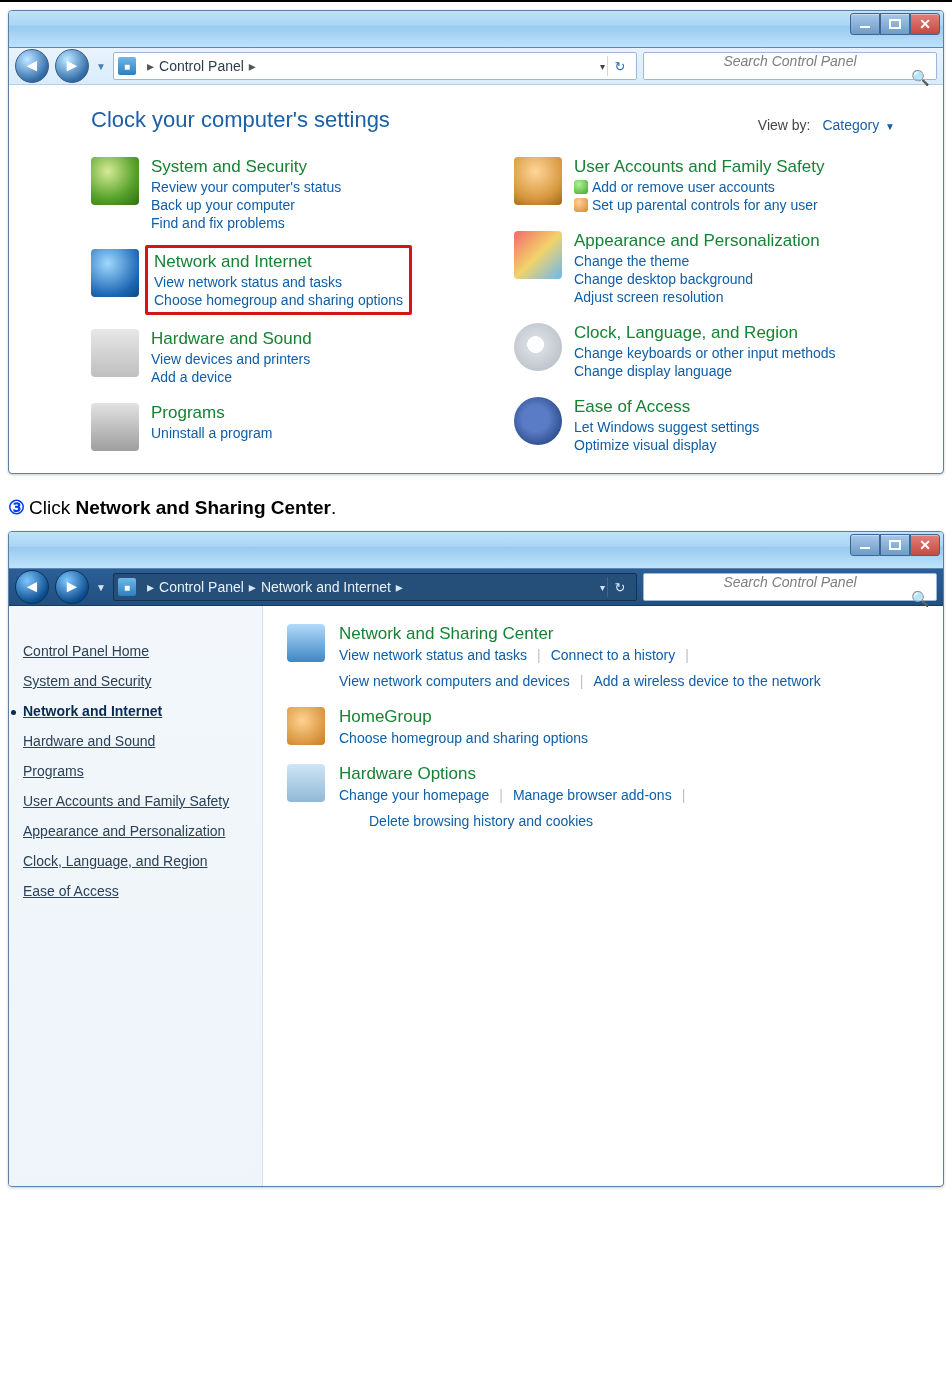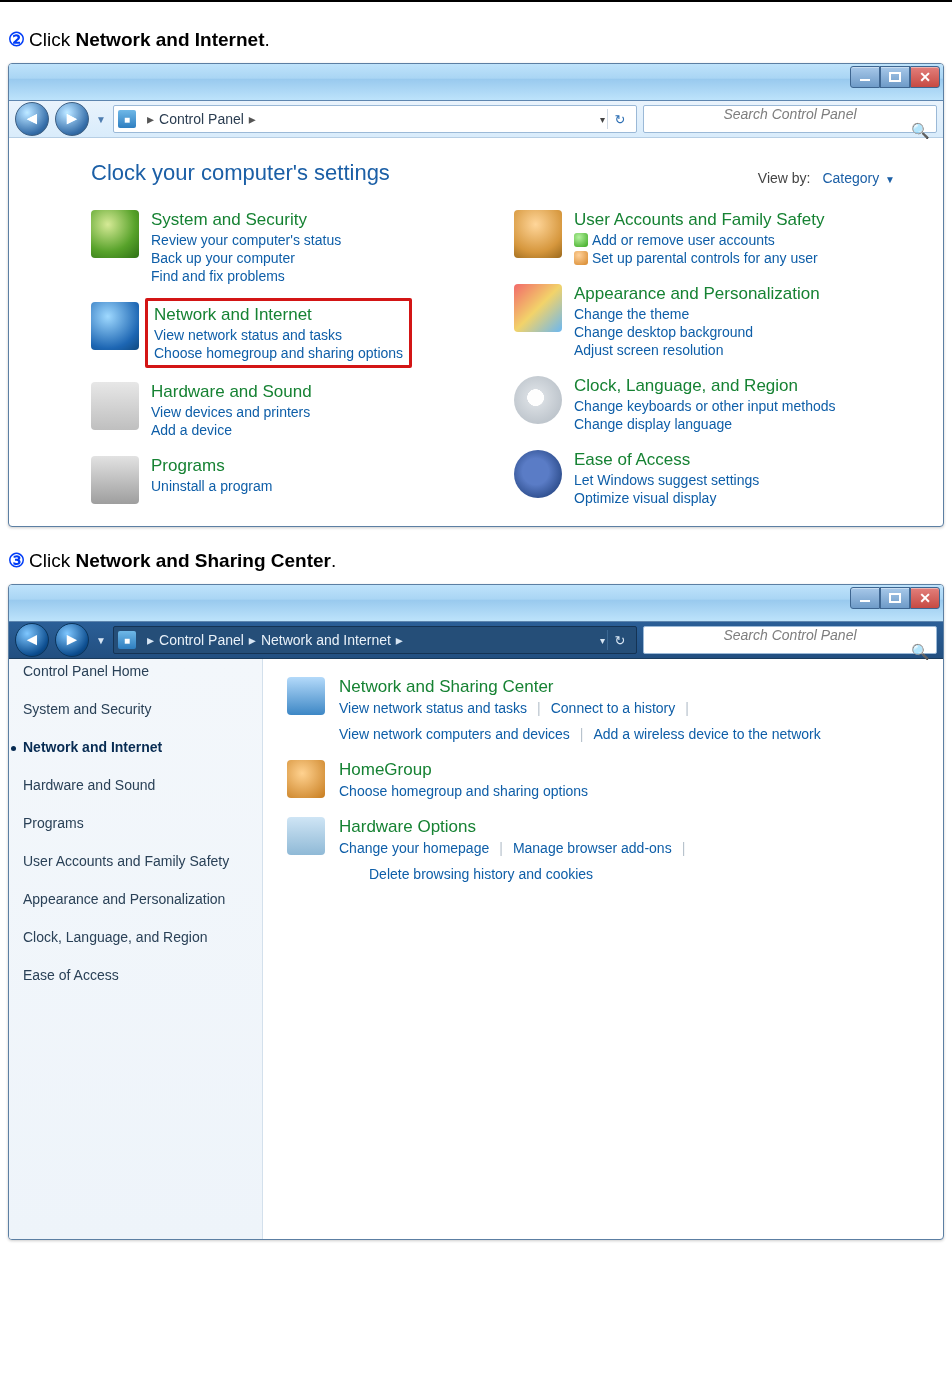--- a/index.html
+++ b/index.html
@@ -140,23 +140,23 @@
     width:14px;height:14px;display:inline-block;border-radius:3px;margin-right:4px;vertical-align:-2px;
   }
   .tiny-green{background:radial-gradient(circle at 35% 30%,#b4f29f,#3aa71f);}
   .tiny-orange{background:radial-gradient(circle at 35% 30%,#ffd19a,#d6872b);}
   
   .ni-body{display:flex;min-height:580px;}
   .ni-side{
     width:225px;
     background:linear-gradient(#f3f7fb,#eef4fa);
     border-right:1px solid #d3e0ec;
-    padding:4px 14px;
-    display:flex;flex-direction:column;gap:22px;
-    font-size:14px;color:#2a4157;
+    padding:37px 14px;
+    display:flex;flex-direction:column;gap:14px;
+    font-size:14px;color:#2a4157;text-decoration:underline;
   }
   .ni-side .cur{font-weight:700;color:#072b52;position:relative;}
   .ni-side .cur::before{
     content:"";position:absolute;left:-12px;top:7px;width:5px;height:5px;background:#072b52;border-radius:50%;
   }
   .ni-main{flex:1;padding:18px 24px;}
   .ni-item{display:flex;gap:14px;margin-bottom:18px;}
   .ni-ico{width:38px;height:38px;border-radius:4px;flex-shrink:0;}
   .ic-nsc{background:linear-gradient(#b4dafa,#3d87c5);}
   .ic-hg{background:radial-gradient(circle at 40% 35%,#ffd290,#c77c1e);}
@@ -171,23 +171,20 @@
   .dark .breadcrumb .bc-sep,.dark .breadcrumb .bc-chev{color:#d8e6f4;}
   .dark .bc-ico{background:linear-gradient(#6fb8e7,#2e7ec0);}
   .dark .bc-ref{border-left:1px solid #3c6893;color:#d8e6f4;}
   .dark .search{background:#fff;color:var(--search-grey);}
 </style>
 </head>
 <body>
 
 <div class="page">
 
-  <div class="instr">
-    <span class="num">②</span><span>Click </span><span class="bold">Network and Internet</span><span>.</span>
-  </div>
 
   <div class="win">
     <div class="titlebar">
       <div class="tb-btns">
         <div class="tb-btn tb-min">
             <span></span>
           </div>
         <div class="tb-btn tb-max">
             <span></span>
           </div>

